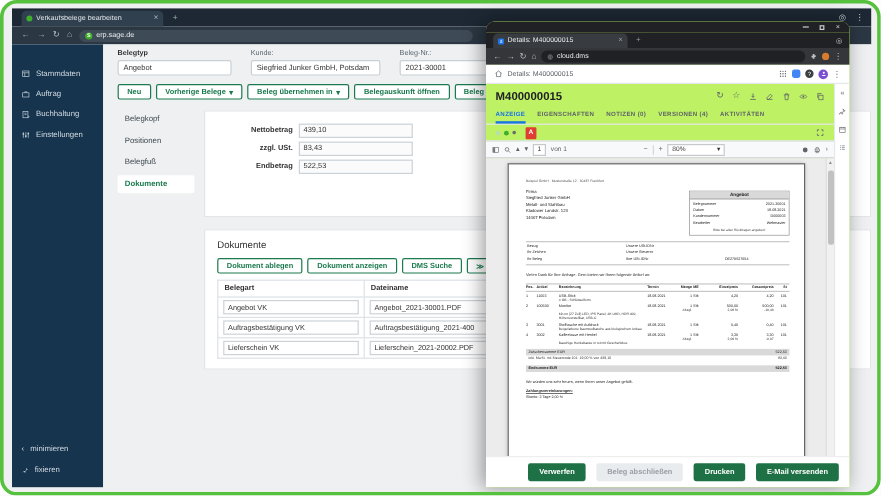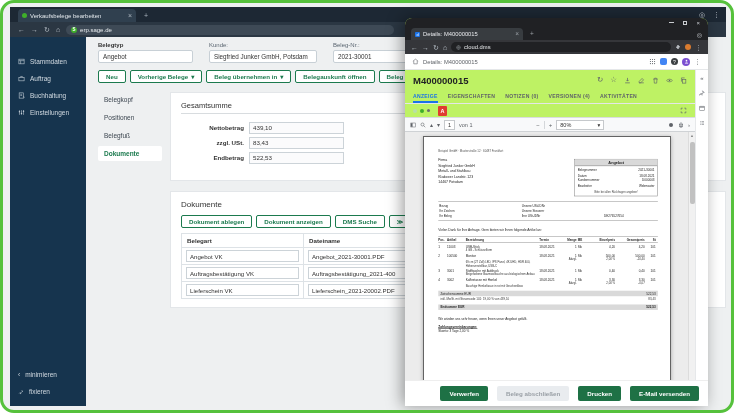--- a/index.html
+++ b/index.html
@@ -255,21 +255,20 @@
         <div class="lower">
           <div class="subnav">
             <div class="sn-item">Belegkopf</div>
             <div class="sn-item">Positionen</div>
             <div class="sn-item">Belegfuß</div>
             <div class="sn-item act">Dokumente</div>
           </div>
           <div class="cards">
             <div class="card" style="display:flex; gap:34px;">
               <div style="width:240px">
-                <div class="sec-title">Gesamtsumme</div>
                 <div class="sumrow">
                   <span class="sl">Nettobetrag</span>
                   <span class="sv">439,10</span>
                 </div>
                 <div class="sumrow">
                   <span class="sl">zzgl. USt.</span>
                   <span class="sv">83,43</span>
                 </div>
                 <div class="sumrow">
                   <span class="sl">Endbetrag</span>

